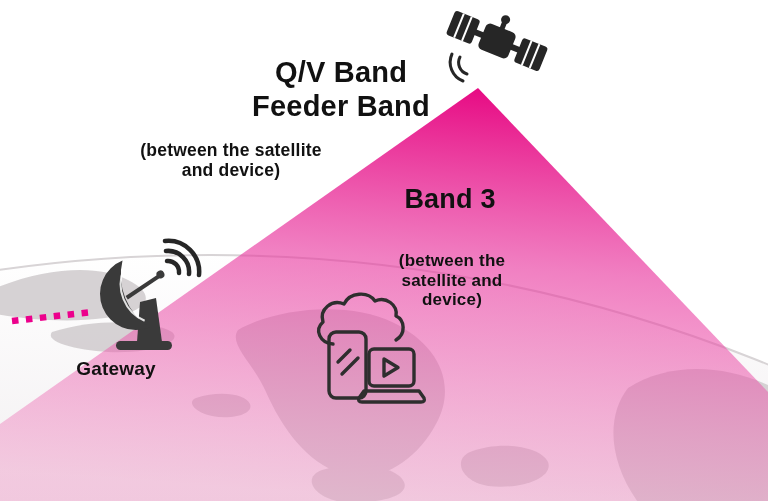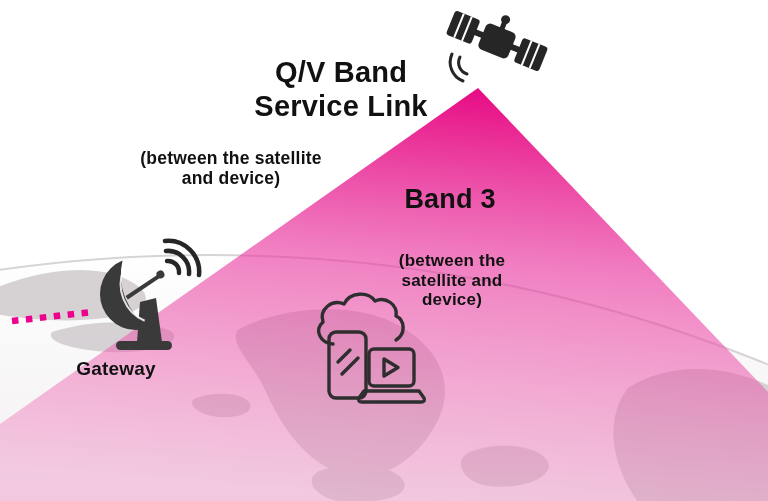--- a/index.html
+++ b/index.html
@@ -7,21 +7,21 @@
     position:relative;width:768px;height:501px;overflow:hidden;background:#ffffff;
     font-family:"Liberation Sans",sans-serif;
   }
   .stage svg.bg{position:absolute;left:0;top:0;}
   .label{
     position:absolute;font-weight:700;color:#111111;text-align:center;
     transform:translateX(-50%);line-height:1.16;white-space:nowrap;
     letter-spacing:0.2px;
   }
   .feeder-title{left:306px;top:56px;font-size:29px;margin-left:35px;}
-  .feeder-sub{left:231px;top:148px;font-size:17.5px;}
+  .feeder-sub{left:231px;top:140px;font-size:17.5px;}
   .service-title{left:450px;top:184px;font-size:27px;}
   .service-sub{left:452px;top:251px;font-size:17px;}
   .gateway-label{left:116px;top:358px;font-size:19px;}
   .iot-label{left:365px;top:426px;font-size:19px;}
 </style>
 </head>
 <body>
 
 <div class="stage">
 
@@ -98,21 +98,21 @@
       <rect x="329" y="332" width="37" height="66" rx="7"></rect>
       <path d="M 338 362 L 350 350 M 342 374 L 358 358"></path>
       <rect x="369" y="349" width="45" height="37" rx="5"></rect>
       <path d="M 384 359 L 398 367.5 L 384 376 Z"></path>
       <path d="M 364 391 H 419 L 424 398 Q 425.5 402 421 402 H 362 Q 357.5 402 359 398 Z"></path>
     </g>
   </svg>
 
   <div class="label feeder-title">
     <div>Q/V Band</div>
-    <div>Service Link</div>
+    <div>Feeder Band</div>
   </div>
 
   <div class="label feeder-sub">
     <div>(between the satellite</div>
     <div>and device)</div>
   </div>
 
   <div class="label service-title">
     <div>Band 3</div>
   </div>

